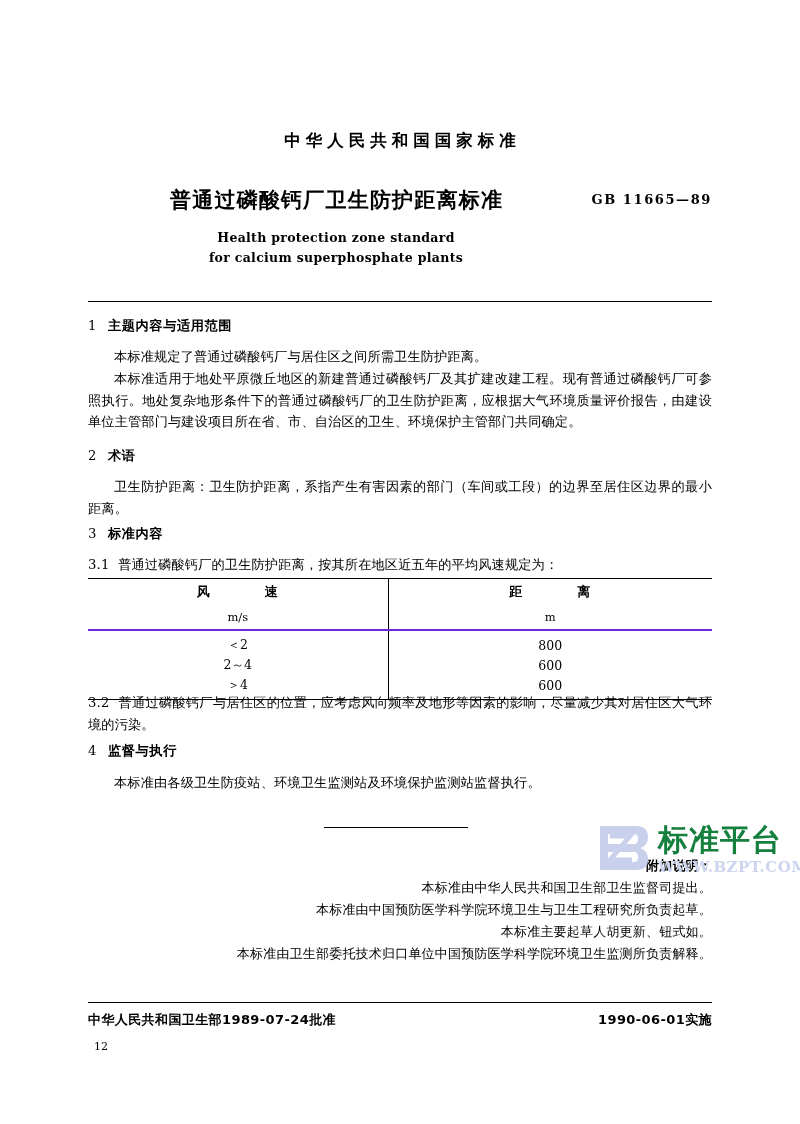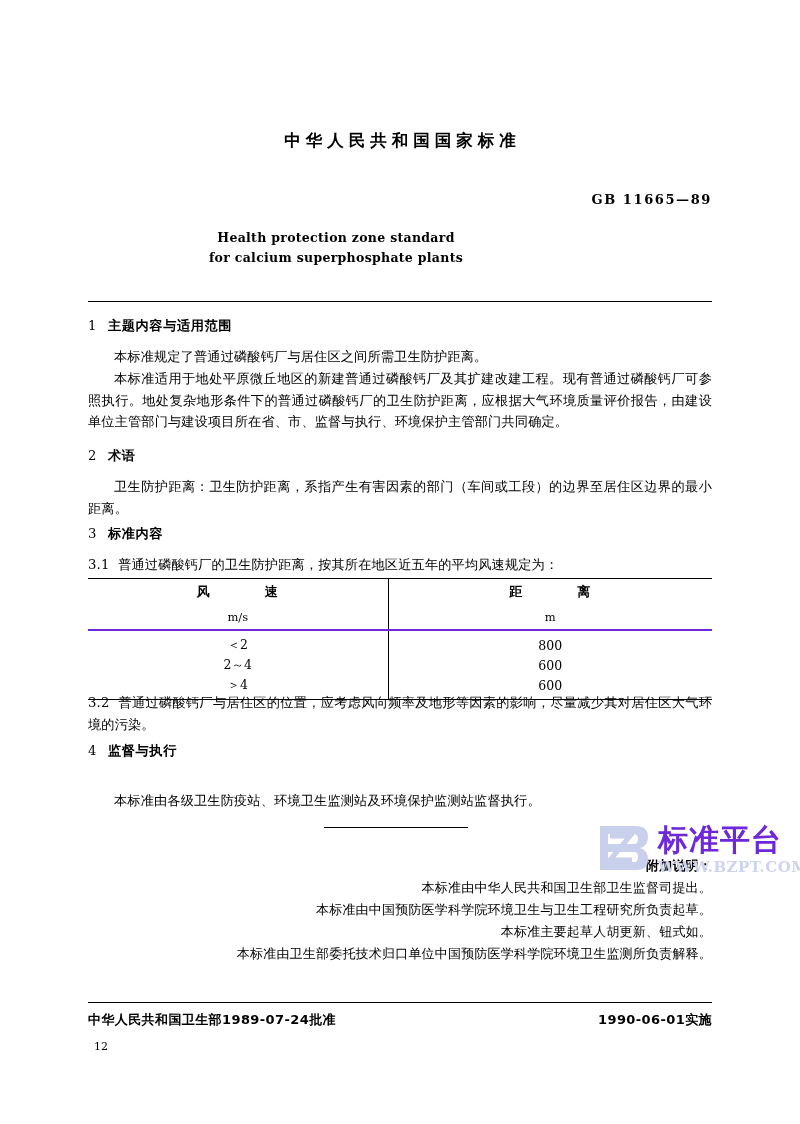--- a/index.html
+++ b/index.html
@@ -235,21 +235,21 @@
     top: 2px;
     width: 56px;
     height: 52px;
   }
   .wm-cn {
     position: absolute;
     left: 62px;
     top: 0;
     font-size: 30px;
     font-weight: bold;
-    color: #6d28d9;
+    color: #15803d;
     letter-spacing: 1px;
     white-space: nowrap;
   }
   .wm-url {
     position: absolute;
     left: 62px;
     top: 38px;
     font-size: 15px;
     font-weight: bold;
     color: #ccd4ee;
@@ -260,33 +260,34 @@
 </style>
 </head>
 <body>
 
 <div class="page">
   <div class="content">
 
     <div class="nat-std">中华人民共和国国家标准</div>
 
     <div class="title-row">
+      <div class="doc-title">普通过磷酸钙厂卫生防护距离标准</div>
       <div class="gb-number">GB 11665—89</div>
     </div>
 
     <div class="en-title line1">Health protection zone standard</div>
     <div class="en-title line2">for calcium superphosphate plants</div>
 
     <div class="rule-full"></div>
 
     <div class="sec-head" style="top:317px;">
       <span class="num">1</span><span>主题内容与适用范围</span>
     </div>
     <div class="para indent" style="top:346px;">本标准规定了普通过磷酸钙厂与居住区之间所需卫生防护距离。</div>
-    <div class="para indent" style="top:368px;">本标准适用于地处平原微丘地区的新建普通过磷酸钙厂及其扩建改建工程。现有普通过磷酸钙厂可参照执行。地处复杂地形条件下的普通过磷酸钙厂的卫生防护距离，应根据大气环境质量评价报告，由建设单位主管部门与建设项目所在省、市、监督与执行、环境保护主管部门共同确定。</div>
+    <div class="para indent" style="top:368px;">本标准适用于地处平原微丘地区的新建普通过磷酸钙厂及其扩建改建工程。现有普通过磷酸钙厂可参照执行。地处复杂地形条件下的普通过磷酸钙厂的卫生防护距离，应根据大气环境质量评价报告，由建设单位主管部门与建设项目所在省、市、自治区的卫生、环境保护主管部门共同确定。</div>
 
     <div class="sec-head" style="top:447px;">
       <span class="num">2</span><span>术语</span>
     </div>
     <div class="para indent" style="top:476px;">卫生防护距离：卫生防护距离，系指产生有害因素的部门（车间或工段）的边界至居住区边界的最小距离。</div>
 
     <div class="sec-head" style="top:525px;">
       <span class="num">3</span><span>标准内容</span>
     </div>
 
@@ -321,21 +322,21 @@
       </tbody>
     </table>
 
     <div class="para" style="top:692px;">
       <span class="lead">3.2</span>&nbsp;&nbsp;<span>普通过磷酸钙厂与居住区的位置，应考虑风向频率及地形等因素的影响，尽量减少其对居住区大气环境的污染。</span>
     </div>
 
     <div class="sec-head" style="top:742px;">
       <span class="num">4</span><span>监督与执行</span>
     </div>
-    <div class="para indent" style="top:772px;margin-top:18px;">本标准由各级卫生防疫站、环境卫生监测站及环境保护监测站监督执行。</div>
+    <div class="para indent" style="top:772px;">本标准由各级卫生防疫站、环境卫生监测站及环境保护监测站监督执行。</div>
 
     <div class="rule-short"></div>
 
     <div class="appendix">
       <div class="head">附加说明：</div>
       <div>本标准由中华人民共和国卫生部卫生监督司提出。</div>
       <div>本标准由中国预防医学科学院环境卫生与卫生工程研究所负责起草。</div>
       <div>本标准主要起草人胡更新、钮式如。</div>
       <div>本标准由卫生部委托技术归口单位中国预防医学科学院环境卫生监测所负责解释。</div>
     </div>

